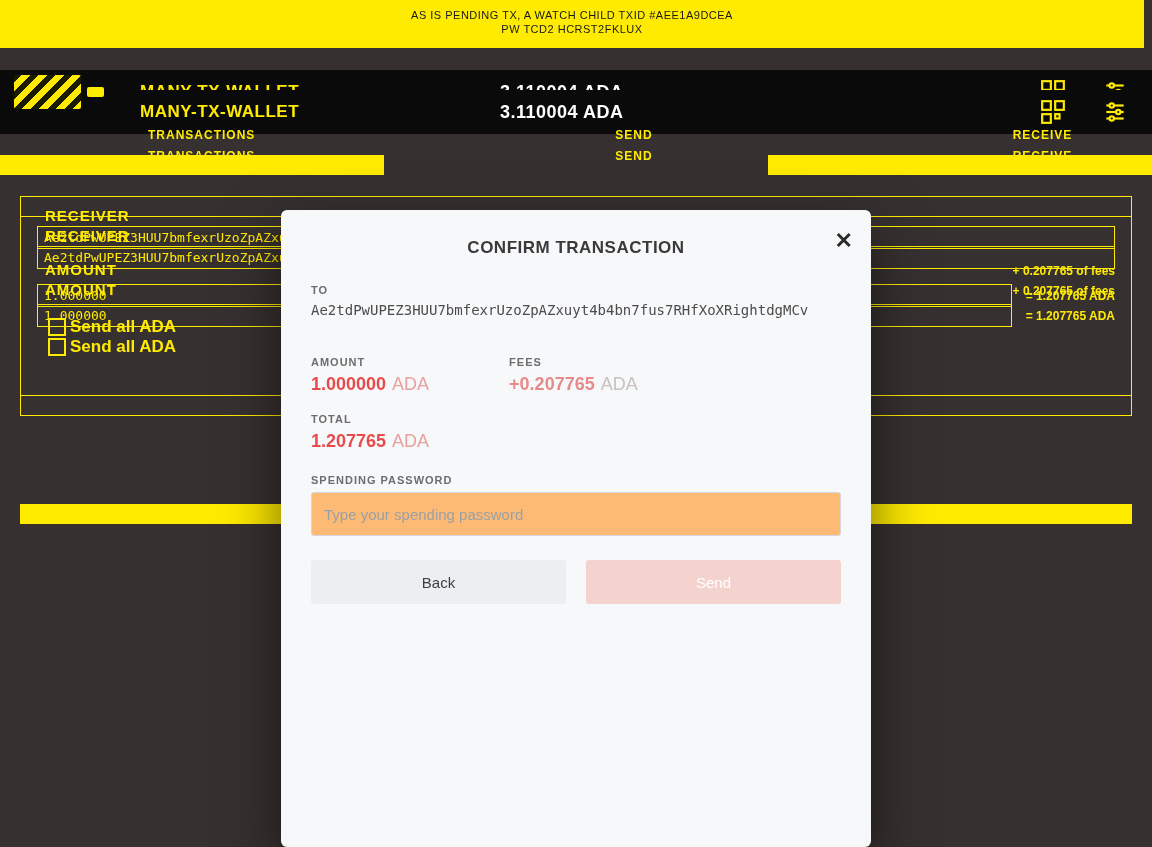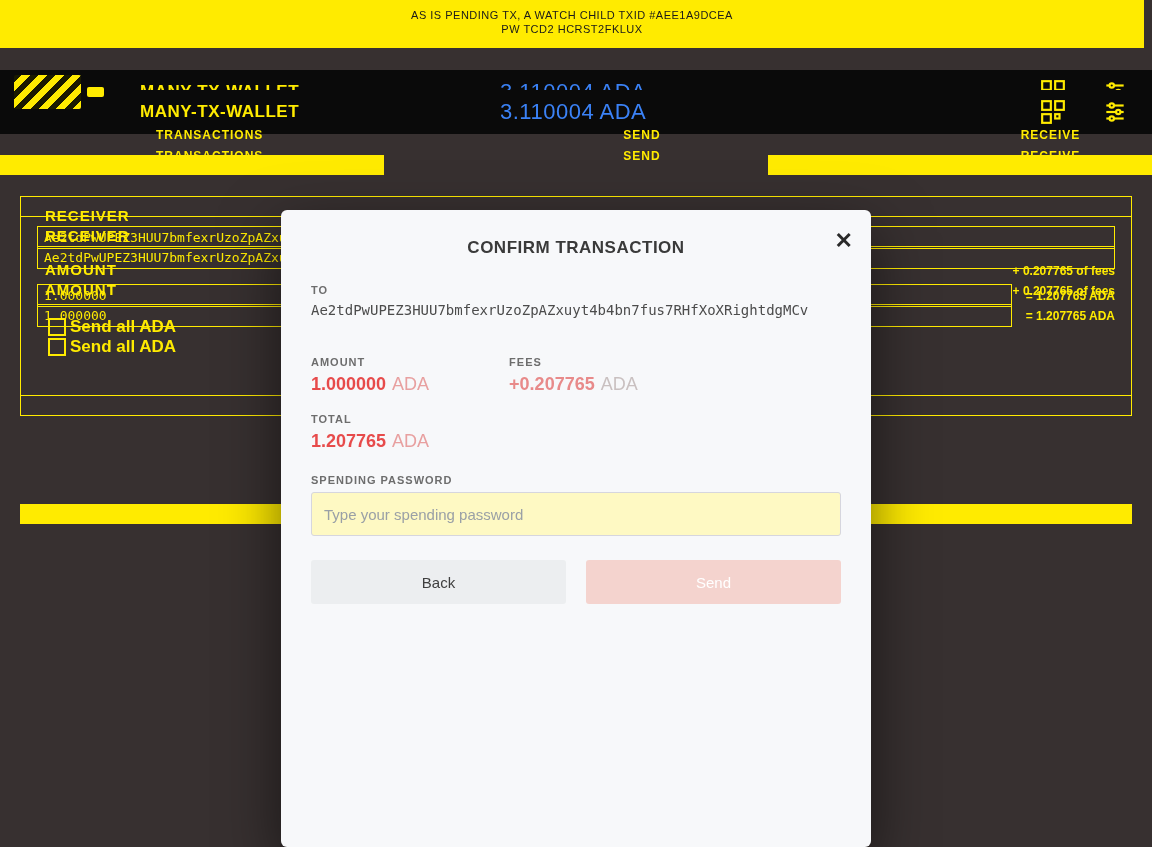--- a/index.html
+++ b/index.html
@@ -47,35 +47,35 @@
     display: flex; align-items: center; gap: 6px;
   }
   .logo-block {
     width: 70px; height: 34px;
     background: repeating-linear-gradient(315deg,#FFEB00 0 6px,#1a1a00 6px 12px);
     border-radius: 2px;
   }
   .logo-dot { width: 18px; height: 10px; background: #FFEB00; border-radius: 2px; }
 
   .wname { color: #FFEB00; font-weight: 800; font-size: 17px; letter-spacing: 0.5px; flex: 0 0 360px; }
-  .wbal  { color: #3b82f6; font-weight: 400; font-size: 22px; letter-spacing: 0.5px; }
+  .wbal  { color: #ffffff; font-weight: 700; font-size: 18px; letter-spacing: 0.5px; }
 
   .hdr-icons {
     position: absolute; right: 18px; display: flex; gap: 28px;
   }
   .hdr-icons span {
     width: 34px; height: 26px;
     display: inline-block;
     color: #FFEB00;
   }
 
   
   .tabs {
     position: absolute;
-    left: 16px; right: 0;
+    left: 8px; right: 0;
     height: 20px;
     background: transparent;
     display: flex;
     padding-left: 140px;
     gap: 360px;
     z-index: 4;
   }
   .tabs.a { top: 128px; }
   .tabs.b { top: 149px; }
   .tab { color: #FFEB00; font-weight: 800; font-size: 12px; letter-spacing: 1px; }
@@ -173,21 +173,21 @@
   .fees-m .v { color: #e88a8a; }
   .fees-m .u { color: #c9c0c0; }
 
   .pw-input {
     width: 100%;
     height: 44px;
     border: 1px solid #d6d6de;
     border-radius: 3px;
     padding: 0 12px;
     font-size: 15px;
-    background: #fef9c3;
+    background: #fdba74;
     color: #222;
   }
   .pw-input::placeholder { color: #9aa0a6; }
 
   .btn-row { display: flex; gap: 20px; margin-top: 24px; }
   .btn {
     flex: 1;
     height: 44px;
     border: none;
     border-radius: 3px;

